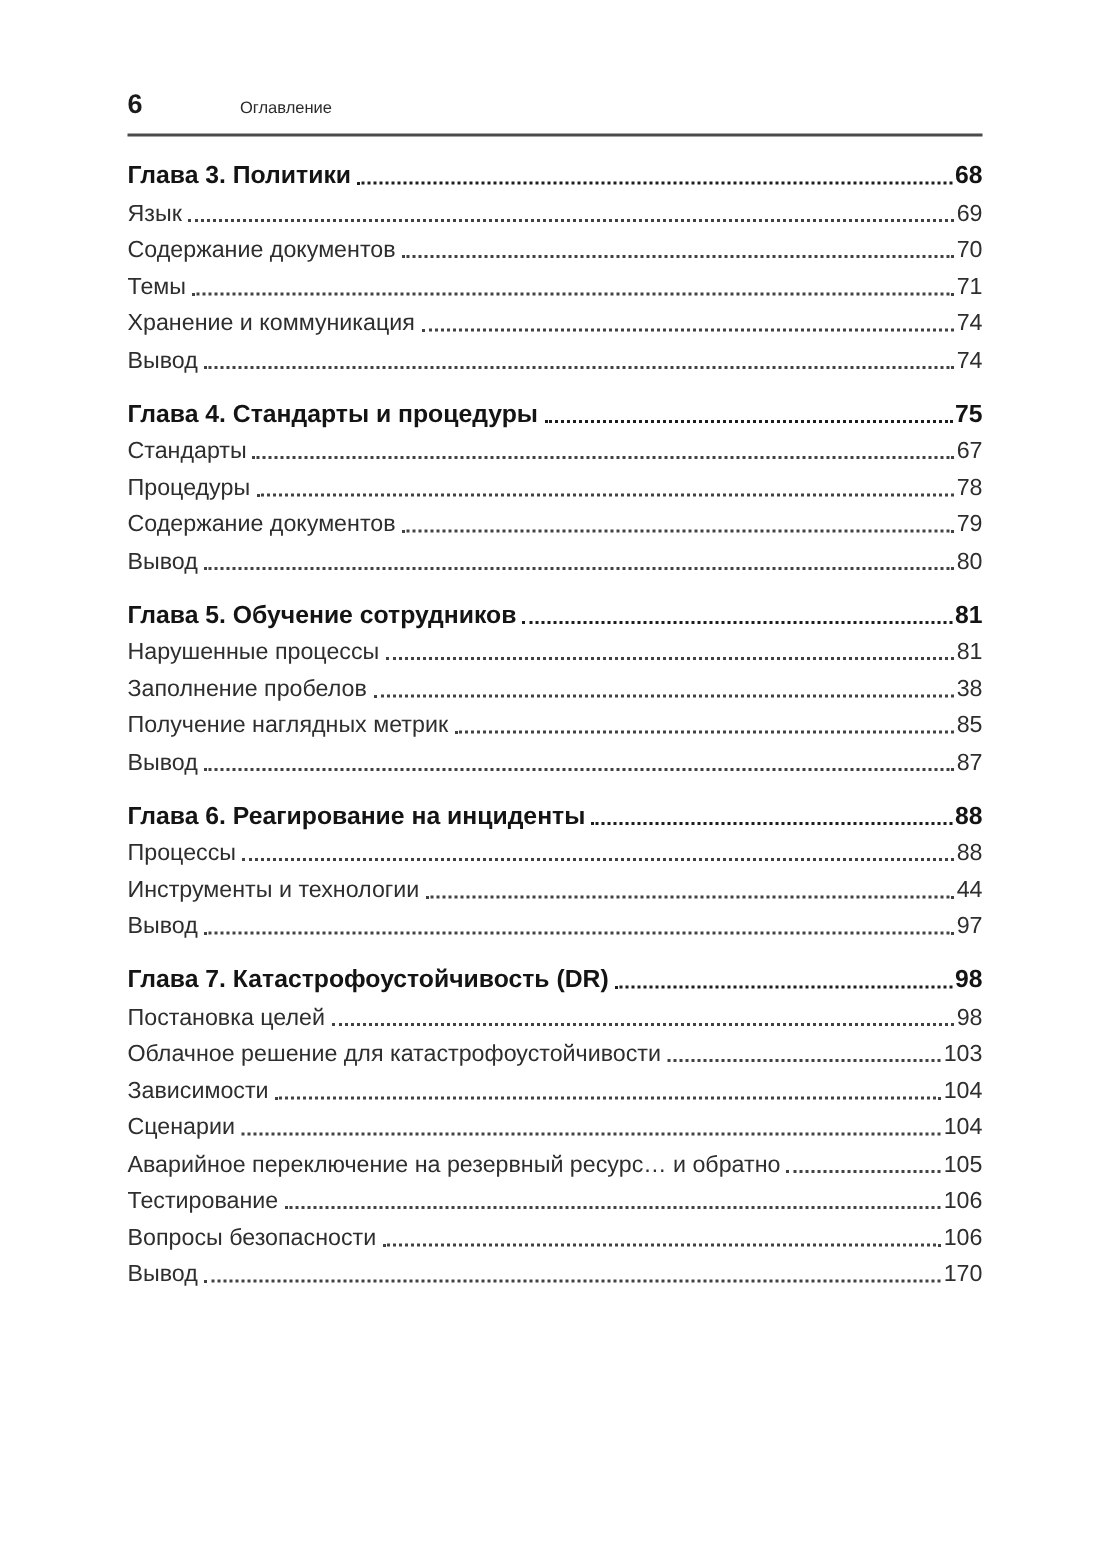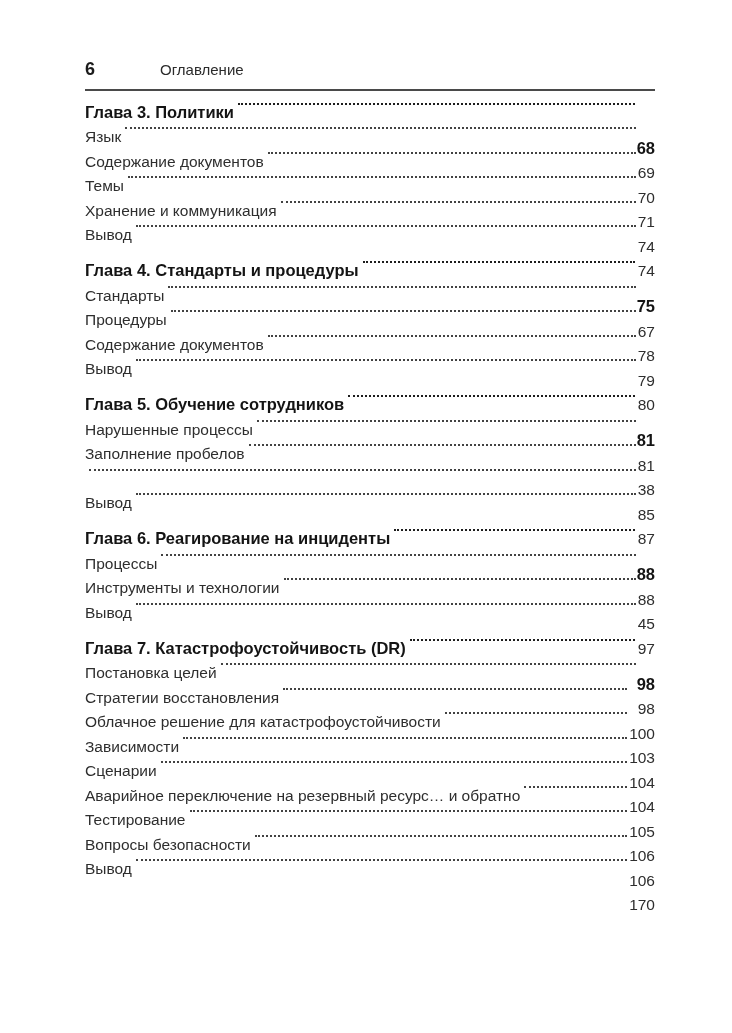--- a/index.html
+++ b/index.html
@@ -32,28 +32,29 @@
     border-bottom: 2px solid #4a4a4a;
   }
   .folio {
     font-weight: 700;
     font-size: 18px;
     color: #1b1b1b;
     width: 75px;
     flex: 0 0 auto;
   }
   .running-title {
-    font-size: 15px;
+    font-size: 11px;
     color: #2b2b2b;
   }
   .toc {
     margin-top: 8px;
   }
   .row {
     display: flex;
+    align-items: flex-end;
     height: 24.5px;
     font-size: 15.5px;
     color: #2e2e2e;
     line-height: 19px;
   }
   .row .t {
     white-space: nowrap;
     flex: 0 0 auto;
   }
   .row .dots {
@@ -154,20 +155,21 @@
           <span class="t">Нарушенные процессы</span>
           <span class="dots"></span>
           <span class="p">81</span>
         </div>
         <div class="row item">
           <span class="t">Заполнение пробелов</span>
           <span class="dots"></span>
           <span class="p">38</span>
         </div>
         <div class="row item">
+          <span class="t">Получение наглядных метрик</span>
           <span class="dots"></span>
           <span class="p">85</span>
         </div>
         <div class="row item">
           <span class="t">Вывод</span>
           <span class="dots"></span>
           <span class="p">87</span>
         </div>
         <div class="row chapter">
           <span class="t">Глава 6. Реагирование на инциденты</span>
@@ -175,41 +177,36 @@
           <span class="p">88</span>
         </div>
         <div class="row item">
           <span class="t">Процессы</span>
           <span class="dots"></span>
           <span class="p">88</span>
         </div>
         <div class="row item">
           <span class="t">Инструменты и технологии</span>
           <span class="dots"></span>
-          <span class="p">45</span>
+          <span class="p">44</span>
         </div>
         <div class="row item">
           <span class="t">Вывод</span>
           <span class="dots"></span>
           <span class="p">97</span>
         </div>
         <div class="row chapter">
           <span class="t">Глава 7. Катастрофоустойчивость (DR)</span>
           <span class="dots"></span>
           <span class="p">98</span>
         </div>
         <div class="row item">
           <span class="t">Постановка целей</span>
           <span class="dots"></span>
           <span class="p">98</span>
-        </div>
-        <div class="row item">
-          <span class="t">Стратегии восстановления</span>
-          <span class="dots"></span>
-          <span class="p">100</span>
         </div>
         <div class="row item">
           <span class="t">Облачное решение для катастрофоустойчивости</span>
           <span class="dots"></span>
           <span class="p">103</span>
         </div>
         <div class="row item">
           <span class="t">Зависимости</span>
           <span class="dots"></span>
           <span class="p">104</span>

